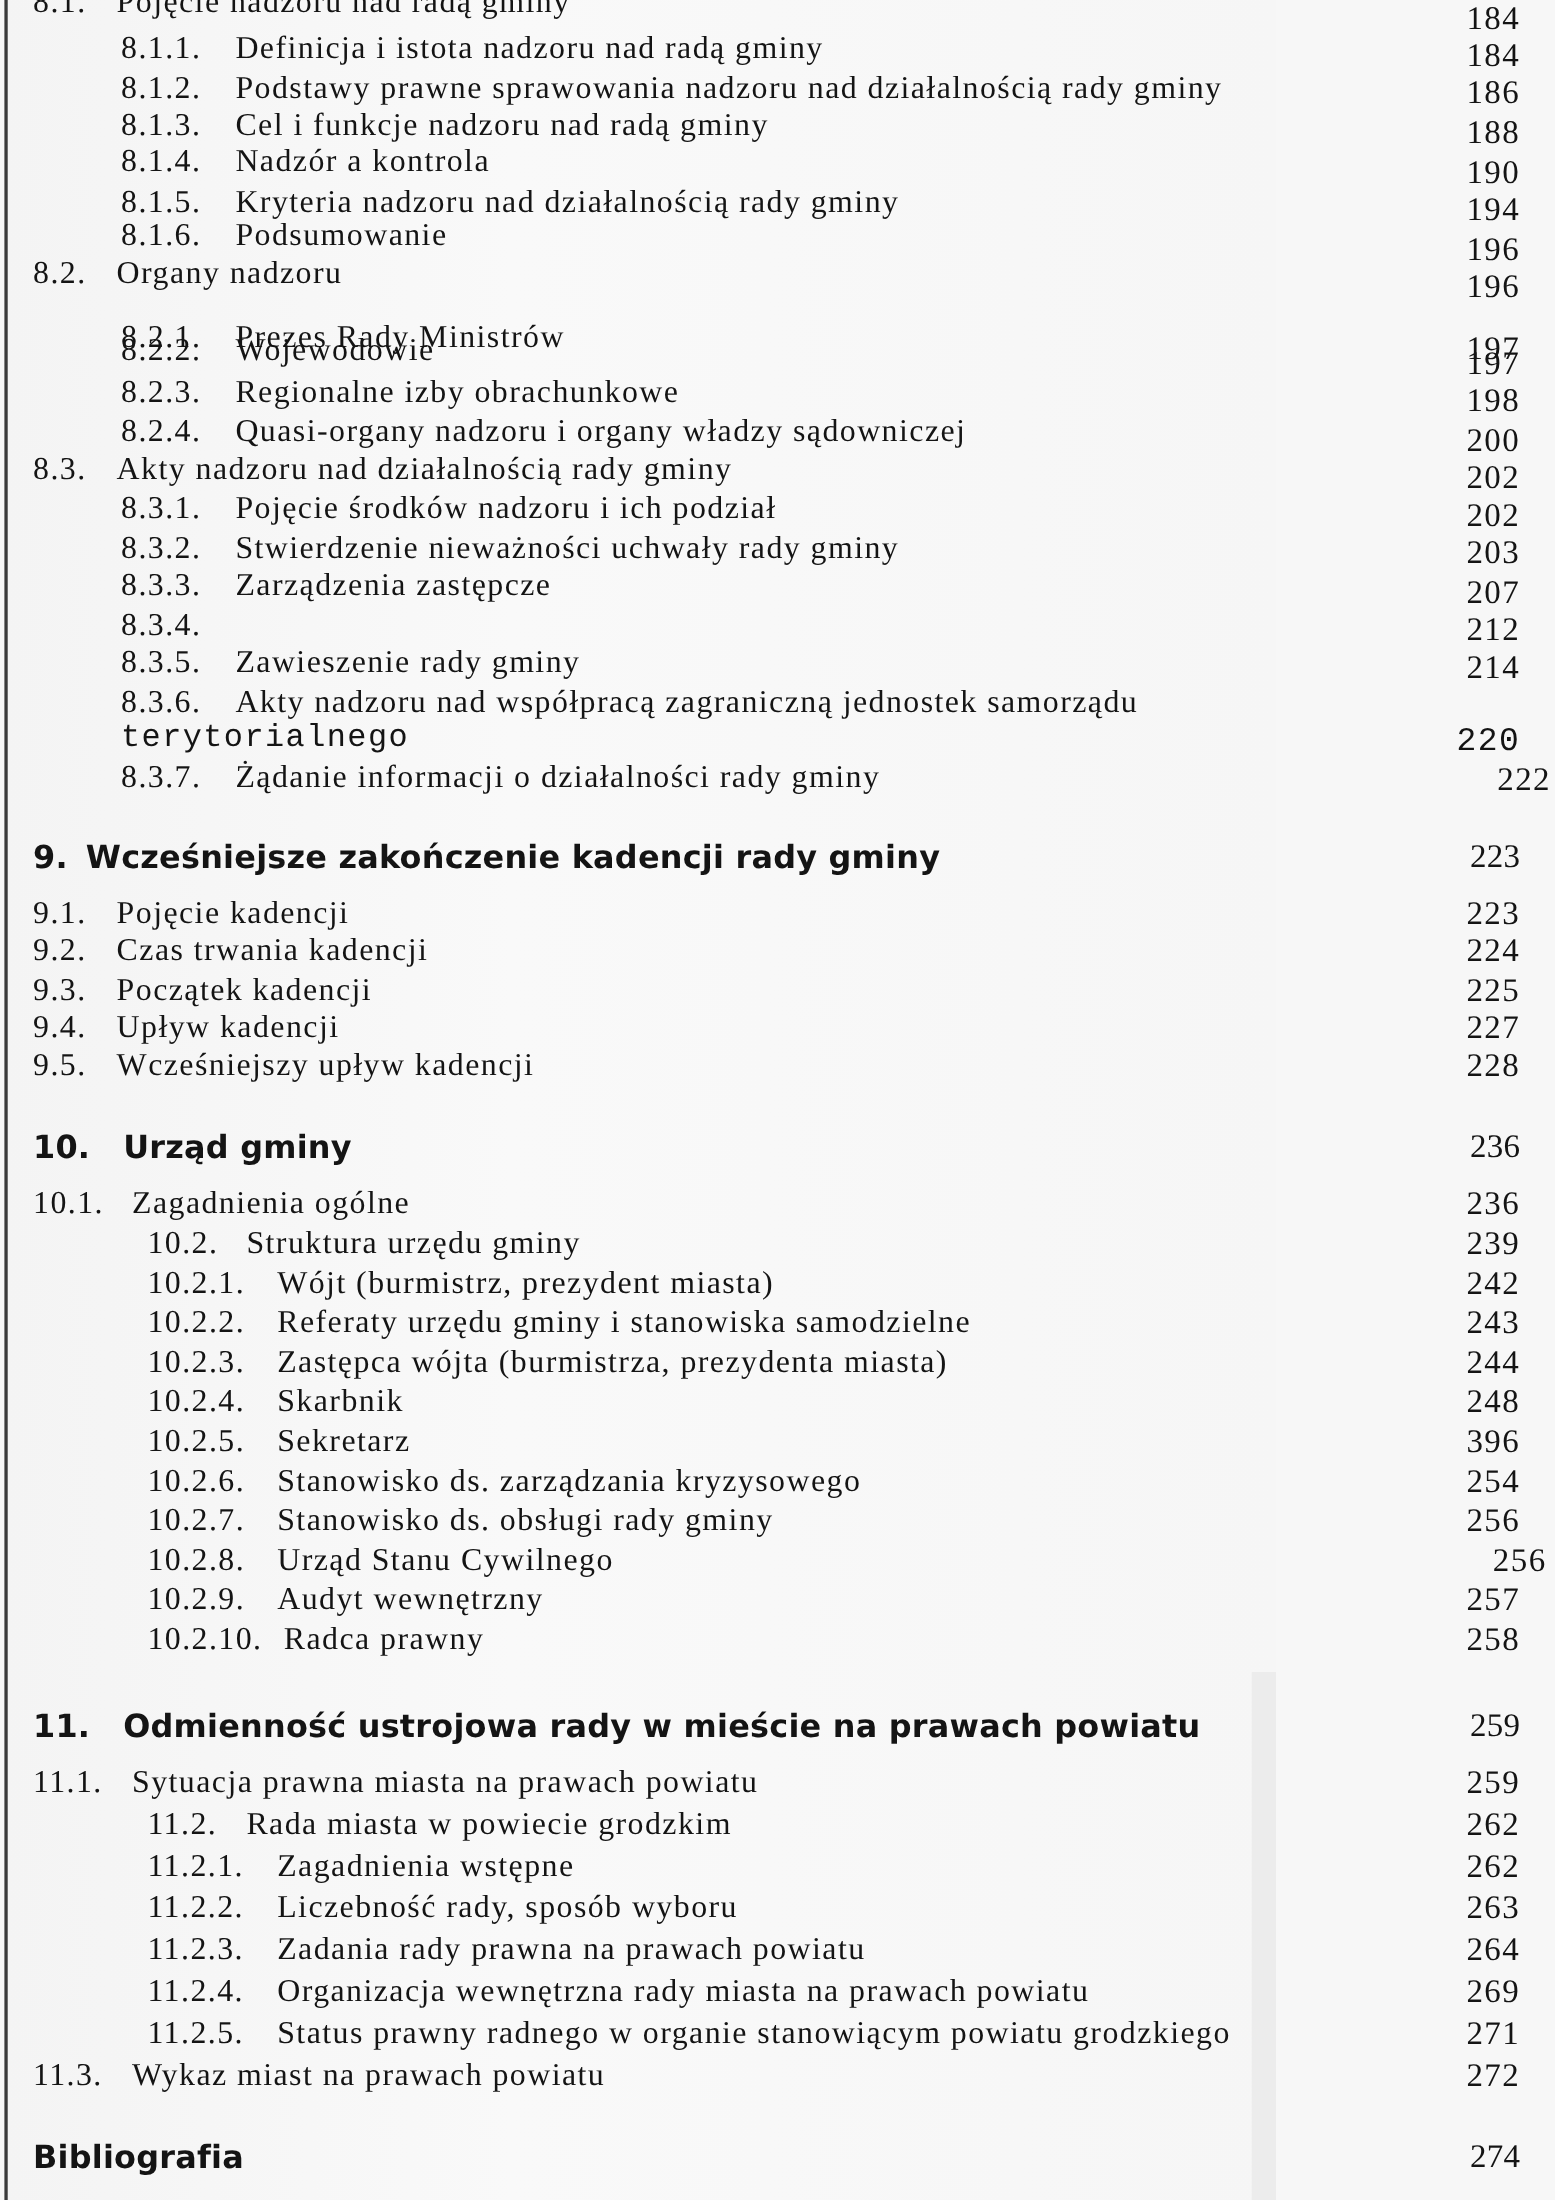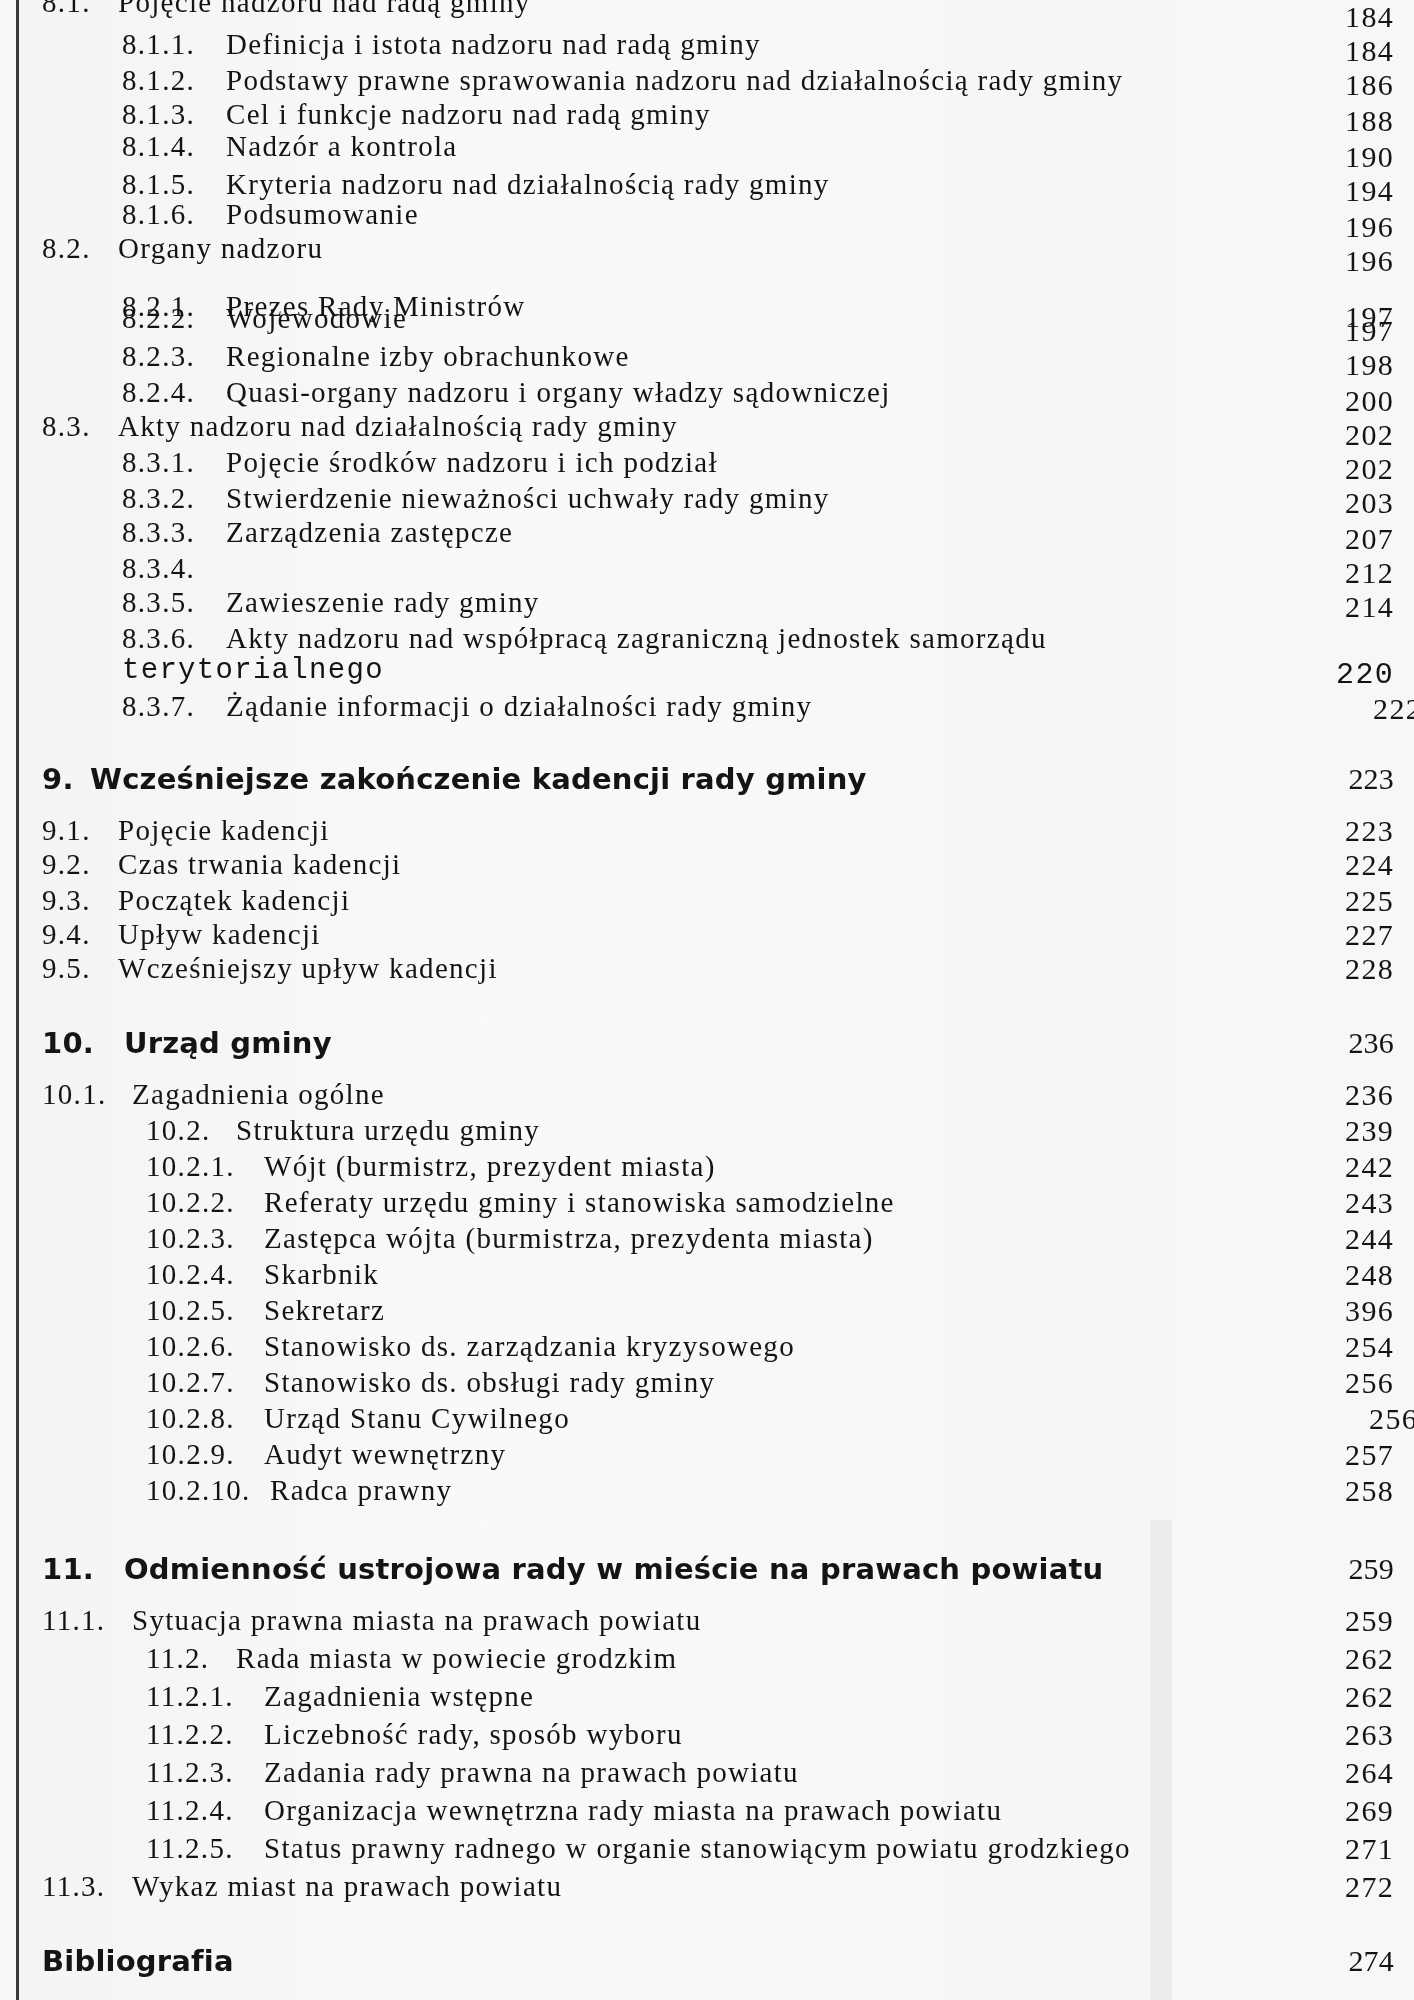--- a/index.html
+++ b/index.html
@@ -4,21 +4,21 @@
 <style>
   html, body { margin: 0; padding: 0; }
   body {
     width: 1414px; height: 2000px; overflow: hidden;
     background: #f7f7f7;
     font-family: "Liberation Serif", "DejaVu Serif", serif;
     color: #141414;
     position: relative;
   }
   .page {
-    position: absolute; left: 16px; top: 0; width: 1156px; height: 2000px;
+    position: absolute; left: 4px; top: 0; width: 1156px; height: 2000px;
     background: linear-gradient(90deg, #f4f4f4 0%, #f9f9f9 40%, #f6f6f6 100%);
   }
   .left-edge { position: absolute; left: 0; top: 0; width: 3px; height: 2000px; background: #3a3a3a; }
   .right-shade { position: absolute; right: 0; top: 1520px; width: 22px; height: 480px; background: #ececec; }
   .line {
     position: absolute; left: 0; width: 1414px; height: 34px;
     font-size: 29px; letter-spacing: 1.3px; white-space: nowrap;
   }
   .line .num { position: absolute; }
   .line .title { position: absolute; }

